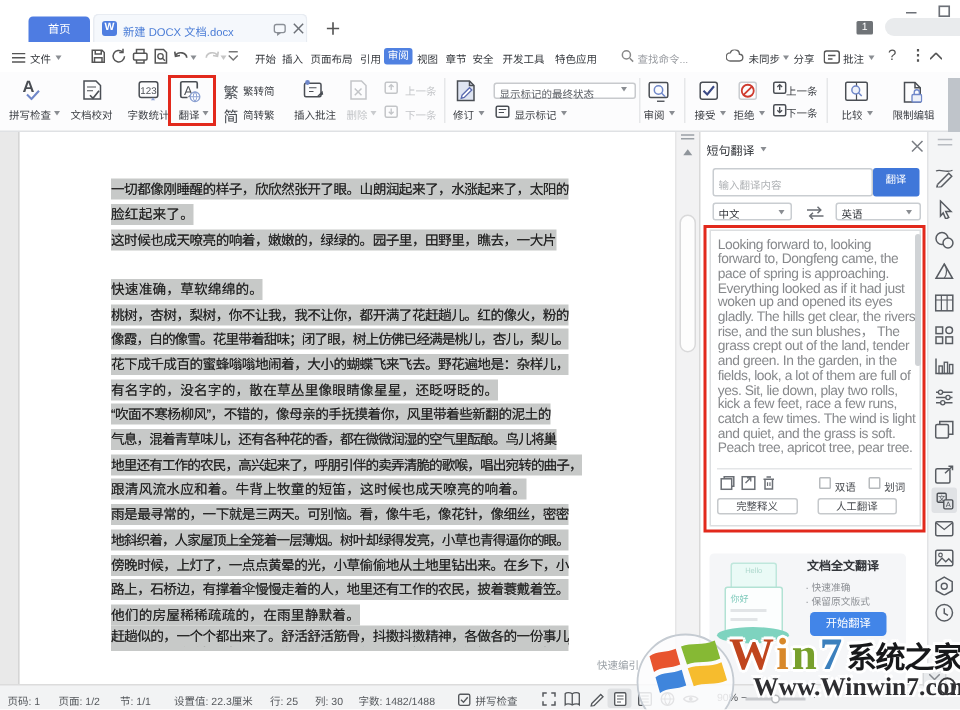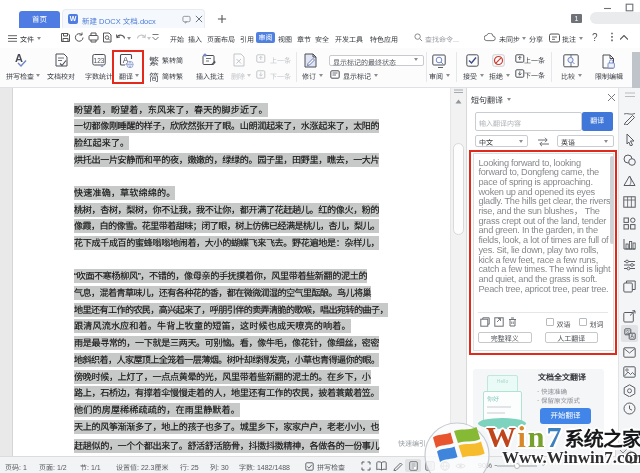--- a/index.html
+++ b/index.html
@@ -252,39 +252,39 @@
       <path d="M8 1 V4.5 H11.5" fill="none" stroke="#4a4e54" stroke-width="1"></path>
       <rect x="6" y="9" width="6.4" height="5" rx="0.8" fill="#eef1f8" stroke="#6f87c9" stroke-width="0.9"></rect>
       <path d="M7.5 9 V7.5 a1.7 1.7 0 0 1 3.4 0 V9" fill="none" stroke="#6f87c9" stroke-width="0.9"></path>
     </svg>
   <div class="abs rl" style="left:595px;top:23px;">限制编辑</div>
   <div class="abs" style="left:632px;top:4px;width:8px;height:36px;background:#bfc4ca;"></div>
 </div>
 
 <div class="abs" id="doc" style="left:0;top:88px;width:467px;height:368px;background:#ffffff;overflow:hidden;">
   <div class="abs" style="left:0;top:0;width:13px;height:368px;background:#e9e9e9;border-right:1px solid #d5d5d5;"></div>
-  <div class="abs dl" style="top:14.6px;letter-spacing:0.130px;"><span>盼望着，盼望着，东风来了，春天的脚步近了。</span></div>
   <div class="abs dl" style="top:31.3px;letter-spacing:-0.371px;"><span>一切都像刚睡醒的样子，欣欣然张开了眼。山朗润起来了，水涨起来了，太阳的</span></div>
   <div class="abs dl" style="top:48.0px;letter-spacing:0.130px;"><span>脸红起来了。</span></div>
-  <div class="abs dl" style="top:64.6px;letter-spacing:-0.371px;"><span>烘托出一片安静而和平的夜，嫩嫩的，绿绿的。园子里，田野里，瞧去，一大片</span></div>
+  <div class="abs dl" style="top:64.6px;letter-spacing:-0.371px;"><span>这时候也成天嘹亮的响着，嫩嫩的，绿绿的。园子里，田野里，瞧去，一大片</span></div>
   <div class="abs dl" style="top:98.0px;letter-spacing:0.130px;"><span>快速准确，草软绵绵的。</span></div>
   <div class="abs dl" style="top:114.7px;letter-spacing:-0.371px;"><span>桃树，杏树，梨树，你不让我，我不让你，都开满了花赶趟儿。红的像火，粉的</span></div>
   <div class="abs dl" style="top:131.4px;letter-spacing:-0.611px;"><span>像霞，白的像雪。花里带着甜味；闭了眼，树上仿佛已经满是桃儿，杏儿，梨儿。</span></div>
   <div class="abs dl" style="top:148.0px;letter-spacing:-0.371px;"><span>花下成千成百的蜜蜂嗡嗡地闹着，大小的蝴蝶飞来飞去。野花遍地是：杂样儿，</span></div>
+  <div class="abs dl" style="top:164.7px;letter-spacing:0.130px;"><span>有名字的，没名字的，散在草丛里像眼睛像星星，还眨呀眨的。</span></div>
   <div class="abs dl" style="top:181.4px;letter-spacing:-0.371px;"><span>“吹面不寒杨柳风”，不错的，像母亲的手抚摸着你，风里带着些新翻的泥土的</span></div>
   <div class="abs dl" style="top:198.1px;letter-spacing:-0.611px;"><span>气息，混着青草味儿，还有各种花的香，都在微微润湿的空气里酝酿。鸟儿将巢</span></div>
   <div class="abs dl" style="top:214.8px;letter-spacing:-0.611px;"><span>地里还有工作的农民，高兴起来了，呼朋引伴的卖弄清脆的歌喉，唱出宛转的曲子，</span></div>
   <div class="abs dl" style="top:231.4px;letter-spacing:0.130px;"><span>跟清风流水应和着。牛背上牧童的短笛，这时候也成天嘹亮的响着。</span></div>
   <div class="abs dl" style="top:248.1px;letter-spacing:-0.371px;"><span>雨是最寻常的，一下就是三两天。可别恼。看，像牛毛，像花针，像细丝，密密</span></div>
   <div class="abs dl" style="top:264.8px;letter-spacing:-0.611px;"><span>地斜织着，人家屋顶上全笼着一层薄烟。树叶却绿得发亮，小草也青得逼你的眼。</span></div>
-  <div class="abs dl" style="top:281.5px;letter-spacing:-0.371px;"><span>傍晚时候，上灯了，一点点黄晕的光，风里带着些新翻的泥土的。在乡下，小</span></div>
+  <div class="abs dl" style="top:281.5px;letter-spacing:-0.371px;"><span>傍晚时候，上灯了，一点点黄晕的光，小草偷偷地从土地里钻出来。在乡下，小</span></div>
   <div class="abs dl" style="top:298.2px;letter-spacing:-0.371px;"><span>路上，石桥边，有撑着伞慢慢走着的人，地里还有工作的农民，披着蓑戴着笠。</span></div>
   <div class="abs dl" style="top:314.8px;letter-spacing:0.130px;"><span>他们的房屋稀稀疏疏的，在雨里静默着。</span></div>
   <div class="abs dl" style="top:331.5px;letter-spacing:-0.371px;"><span>天上的风筝渐渐多了，地上的孩子也多了。城里乡下，家家户户，老老小小，也</span></div>
-  <div class="abs dl" style="top:351px;letter-spacing:-0.371px;"><span>赶趟似的，一个个都出来了。舒活舒活筋骨，抖擞抖擞精神，各做各的一份事儿</span></div>
+  <div class="abs dl" style="top:329px;letter-spacing:-0.371px;"><span>赶趟似的，一个个都出来了。舒活舒活筋骨，抖擞抖擞精神，各做各的一份事儿</span></div>
 
   <div class="abs" style="left:450px;top:0;width:17px;height:368px;background:#f2f2f3;border-left:1px solid #e6e6e7;"></div>
   <div class="abs" style="left:452.5px;top:55px;width:11px;height:92px;background:#fdfdfd;border:1px solid #d9d9da;border-radius:5.5px;"></div>
   <svg class="abs" style="left:454px;top:1px;" width="9" height="5" viewBox="0 0 9 5">
       <path d="M0 1 H9 M0 3.5 H9" stroke="#9aa0a6" stroke-width="0.9"></path>
     </svg>
   <svg class="abs" style="left:455px;top:11px;" width="7" height="5" viewBox="0 0 7 5">
       <path d="M3.5 0.5 L6.5 4.5 H0.5 Z" fill="#8f959b"></path>
     </svg>
 </div>
@@ -308,26 +308,27 @@
   <div class="abs" style="left:89.5px;top:46.5px;width:57px;height:12.5px;background:#fff;border:1px solid #c9cdd1;border-radius:2px;"></div>
   <div class="abs" style="left:94px;top:49px;font-size:7px;color:#33363b;">英语</div>
   <div class="abs car" style="left:137px;top:51.5px;"></div>
 
   <div class="abs" style="left:1.5px;top:61.5px;width:148px;height:205px;border:2.5px solid #e2291c;"></div>
   <div class="abs" style="left:5.5px;top:65px;width:141px;height:198px;border:1px solid #dcdee0;background:#fff;"></div>
   <div class="abs" style="left:11.5px;top:70.5px;width:133px;font-size:9.2px;line-height:9.7px;color:#87898c;letter-spacing:-0.28px;white-space:nowrap;">
     <div>Looking forward to, looking</div>
     <div>forward to, Dongfeng came, the</div>
     <div>pace of spring is approaching.</div>
+    <div>Everything looked as if it had just</div>
     <div>woken up and opened its eyes</div>
     <div>gladly. The hills get clear, the rivers</div>
     <div>rise, and the sun blushes，  The</div>
     <div>grass crept out of the land, tender</div>
     <div>and green. In the garden, in the</div>
-    <div>fields, look, a lot of times are full of</div>
+    <div>fields, look, a lot of them are full of</div>
     <div>yes. Sit, lie down, play two rolls,</div>
     <div>kick a few feet, race a few runs,</div>
     <div>catch a few times. The wind is light</div>
     <div>and quiet, and the grass is soft.</div>
     <div>Peach tree, apricot tree, pear tree.</div>
   </div>
   <div class="abs" style="left:142.5px;top:68px;width:4px;height:88px;background:#d0d3d6;border-radius:2px;"></div>
   <div class="abs" style="left:11px;top:223.5px;width:130px;height:1px;background:#e4e6e8;"></div>
   <svg class="abs" style="left:13px;top:229px;" width="10" height="10" viewBox="0 0 10 10">
       <rect x="0.8" y="2.2" width="7" height="7" fill="none" stroke="#6b6f75" stroke-width="1"></rect>

